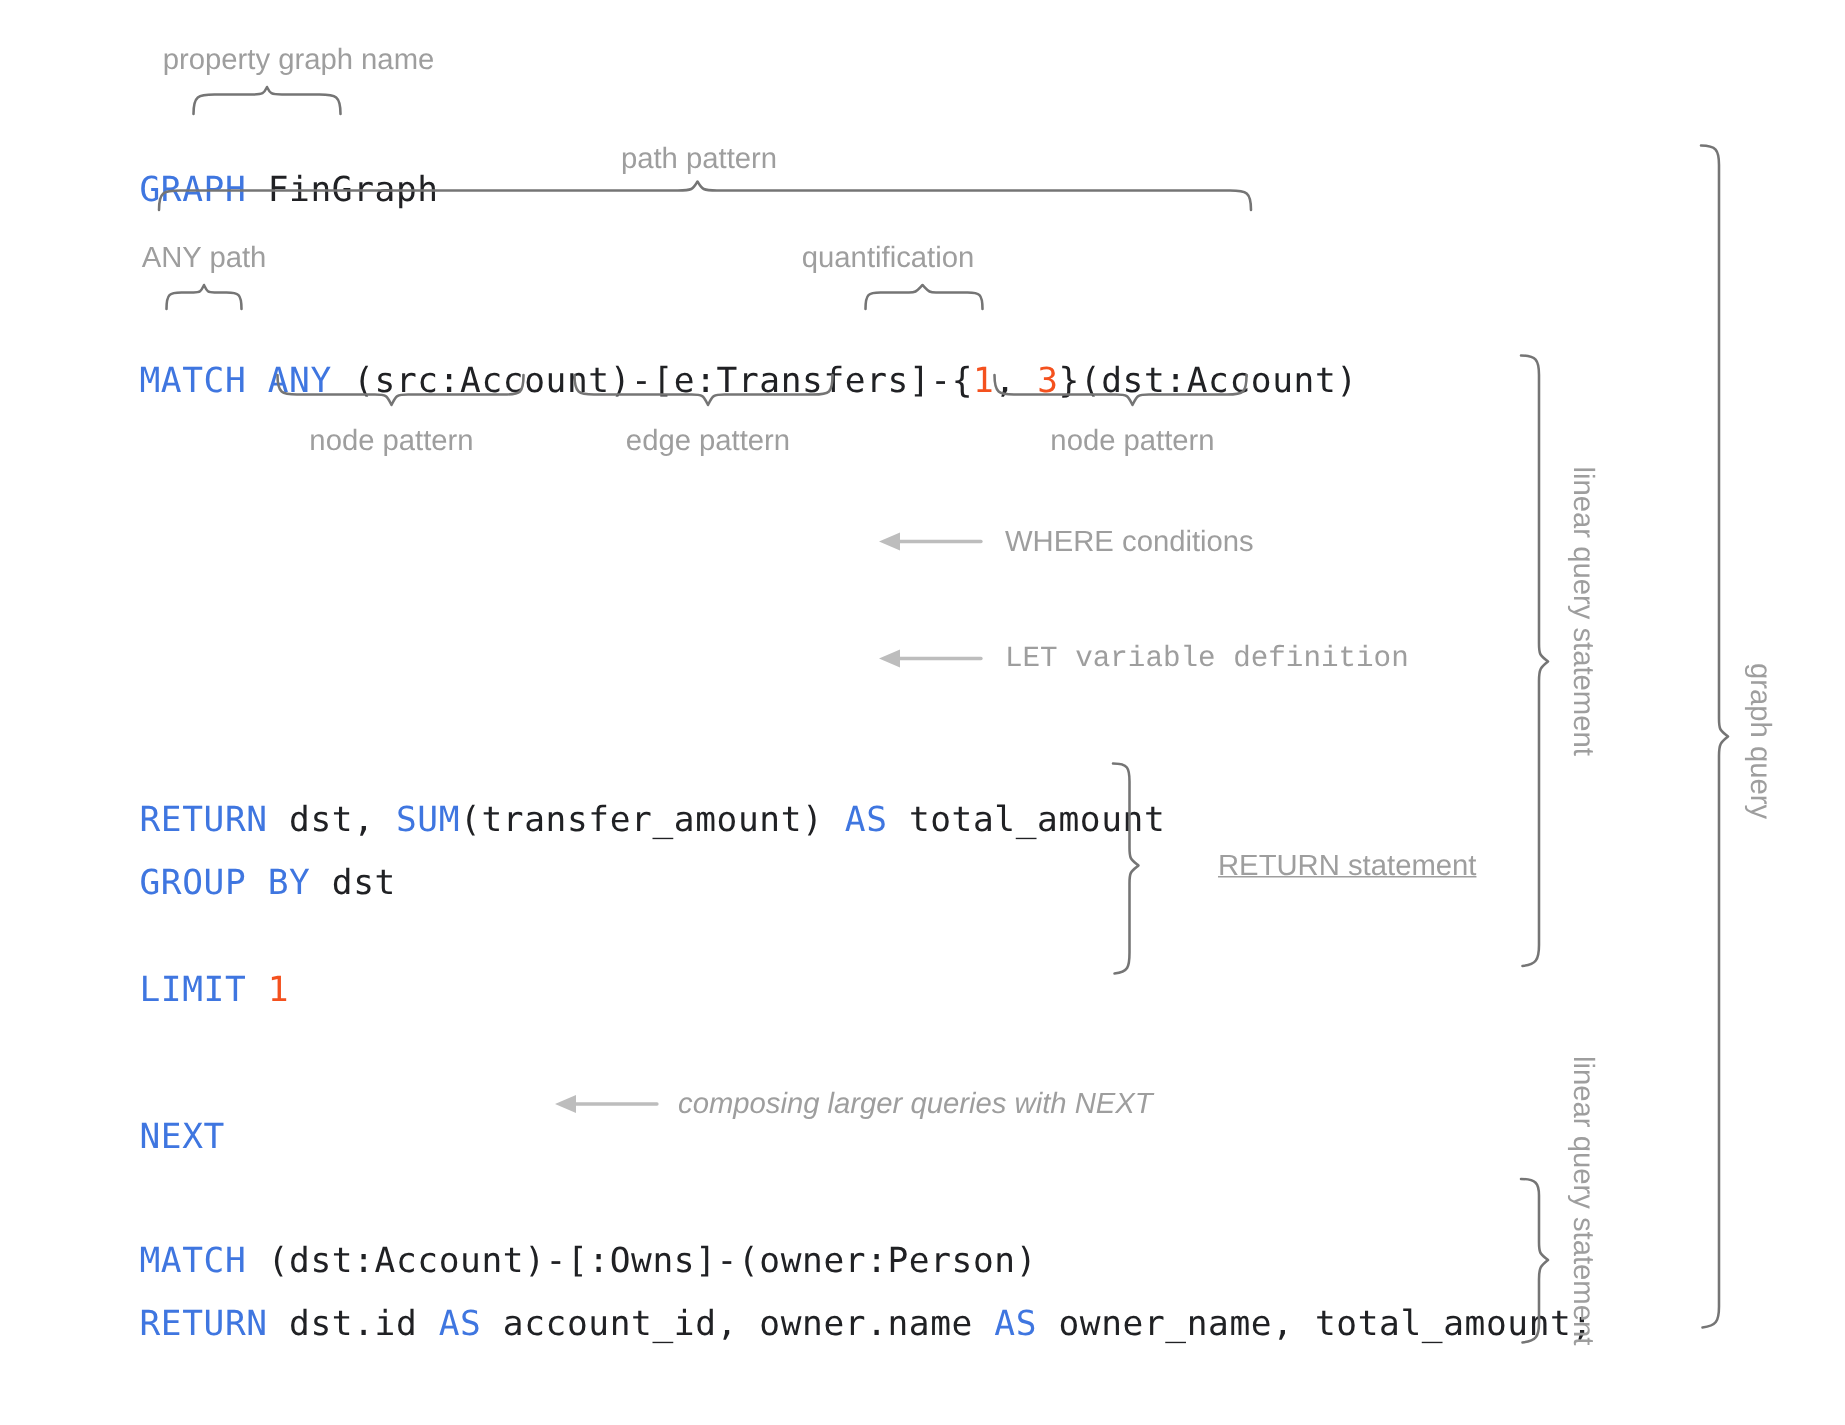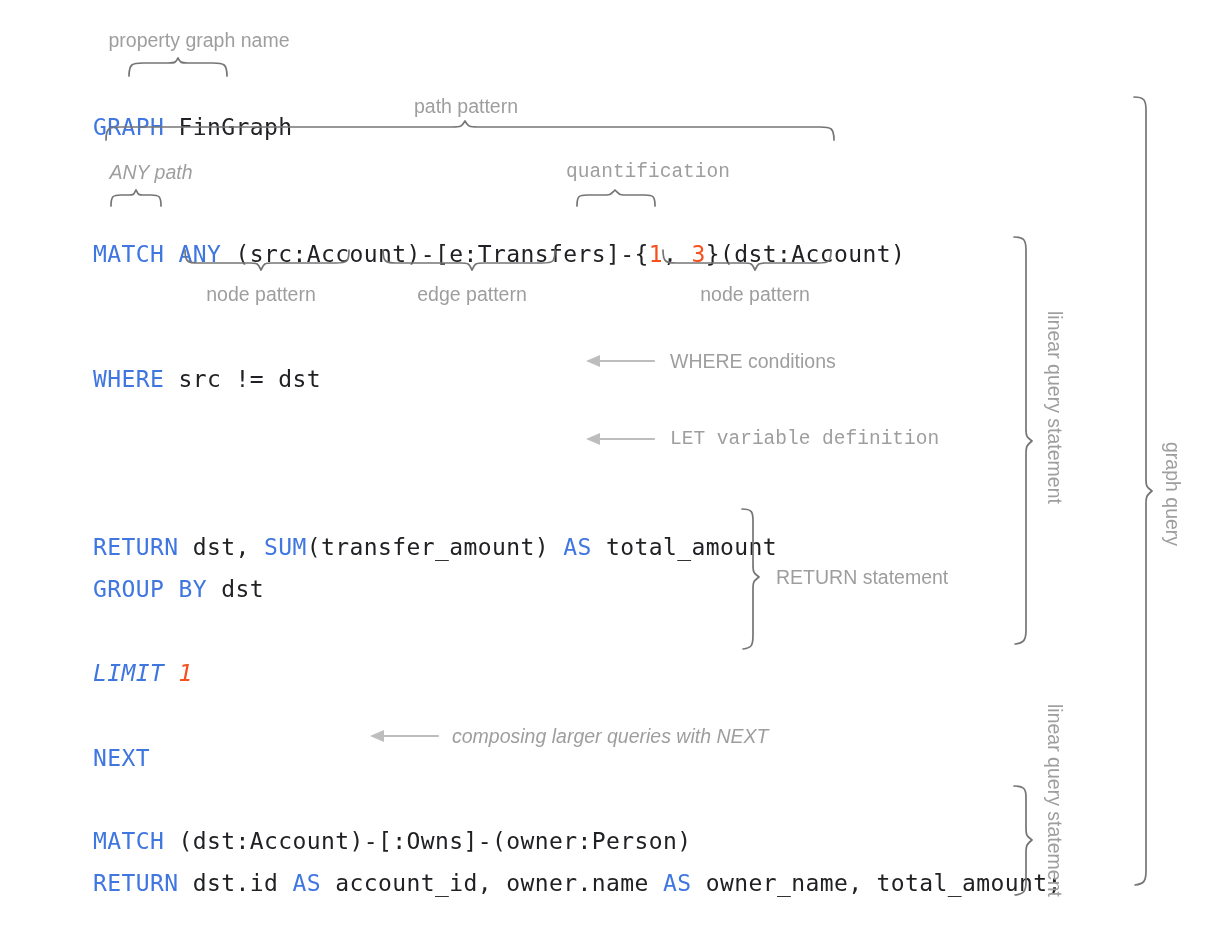--- a/index.html
+++ b/index.html
@@ -36,62 +36,59 @@
 <div id="stage">
 
   <div class="code" style="left:36px;top:88px;">
     <span class="kw">GRAPH</span><span> FinGraph</span>
   </div>
 
   <div class="code" style="left:36px;top:215px;">
     <span class="kw">MATCH</span><span> </span><span class="kw">ANY</span><span> (src:Account)-[e:Transfers]-{</span><span class="num">1</span><span>, </span><span class="num">3</span><span>}(dst:Account)</span>
   </div>
 
-  <div class="code" style="left:36px;top:340px;">
-    <span class="kw">WHERE</span><span> src != dst</span>
-  </div>
 
 
   <div class="code" style="left:36px;top:508px;">
     <span class="kw">RETURN</span><span> dst, </span><span class="kw">SUM</span><span>(transfer_amount) </span><span class="kw">AS</span><span> total_amount</span>
   </div>
 
   <div class="code" style="left:36px;top:550px;text-align:center;">
     <span class="kw">GROUP</span><span class="kw"> BY</span><span> dst</span>
   </div>
 
 
-  <div class="code" style="left:36px;top:634px;font-style:italic;">
+  <div class="code" style="left:36px;top:621px;">
     <span class="kw">LIMIT</span><span> </span><span class="num">1</span>
   </div>
 
   <div class="code" style="left:36px;top:719px;">
     <span class="kw">NEXT</span>
   </div>
 
   <div class="code" style="left:36px;top:802px;">
     <span class="kw">MATCH</span><span> (dst:Account)-[:Owns]-(owner:Person)</span>
   </div>
 
   <div class="code" style="left:36px;top:844px;">
     <span class="kw">RETURN</span><span> dst.id </span><span class="kw">AS</span><span> account_id, owner.name </span><span class="kw">AS</span><span> owner_name, total_amount;</span>
   </div>
 
   <div class="ann c" style="left:188px;top:29px;margin-left:11px;">property graph name</div>
   <div class="ann c" style="left:466px;top:95px;">path pattern</div>
-  <div class="ann c" style="left:151px;top:161px;font-style:italic;">ANY path</div>
-  <div class="ann c" style="left:648px;top:161px;font-family:Liberation Mono, monospace;">quantification</div>
+  <div class="ann c" style="left:136px;top:161px;">ANY path</div>
+  <div class="ann c" style="left:592px;top:161px;">quantification</div>
 
   <div class="ann c" style="left:261px;top:283px;">node pattern</div>
   <div class="ann c" style="left:472px;top:283px;text-align:center;">edge pattern</div>
   <div class="ann c" style="left:755px;top:283px;">node pattern</div>
 
   <div class="ann" style="left:670px;top:350px;">WHERE conditions</div>
   <div class="ann" style="left:670px;top:428px;font-family:Liberation Mono, monospace;">LET variable definition</div>
-  <div class="ann" style="left:776px;top:566px;">RETURN statement</div>
+  <div class="ann" style="left:812px;top:566px;text-decoration:underline;">RETURN statement</div>
   <div class="ann" style="left:452px;top:725px;font-style:italic;">composing larger queries with NEXT</div>
 
   <div class="vann" style="left:1066px;top:311px;">linear query statement</div>
   <div class="vann" style="left:1066px;top:704px;">linear query statement</div>
   <div class="vann" style="left:1184px;top:442px;">graph query</div>
 
   <svg class="overlay" viewBox="0 0 1230 950">
 
     <path class="brace" d="M129,76 C129,64 132,63 143,63 L168,63 C176,63 176,62 178,58 C180,62 180,63 188,63 L213,63 C224,63 227,64 227,76"></path>
 

